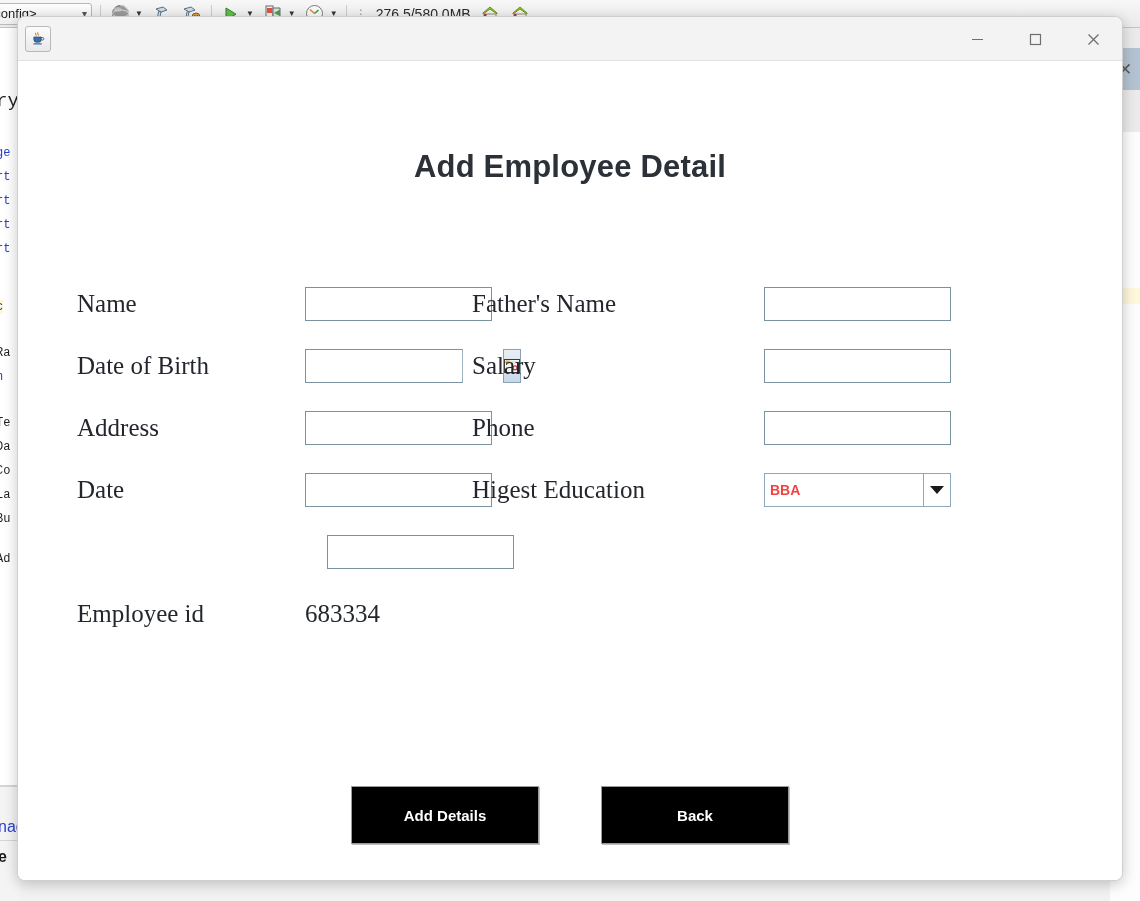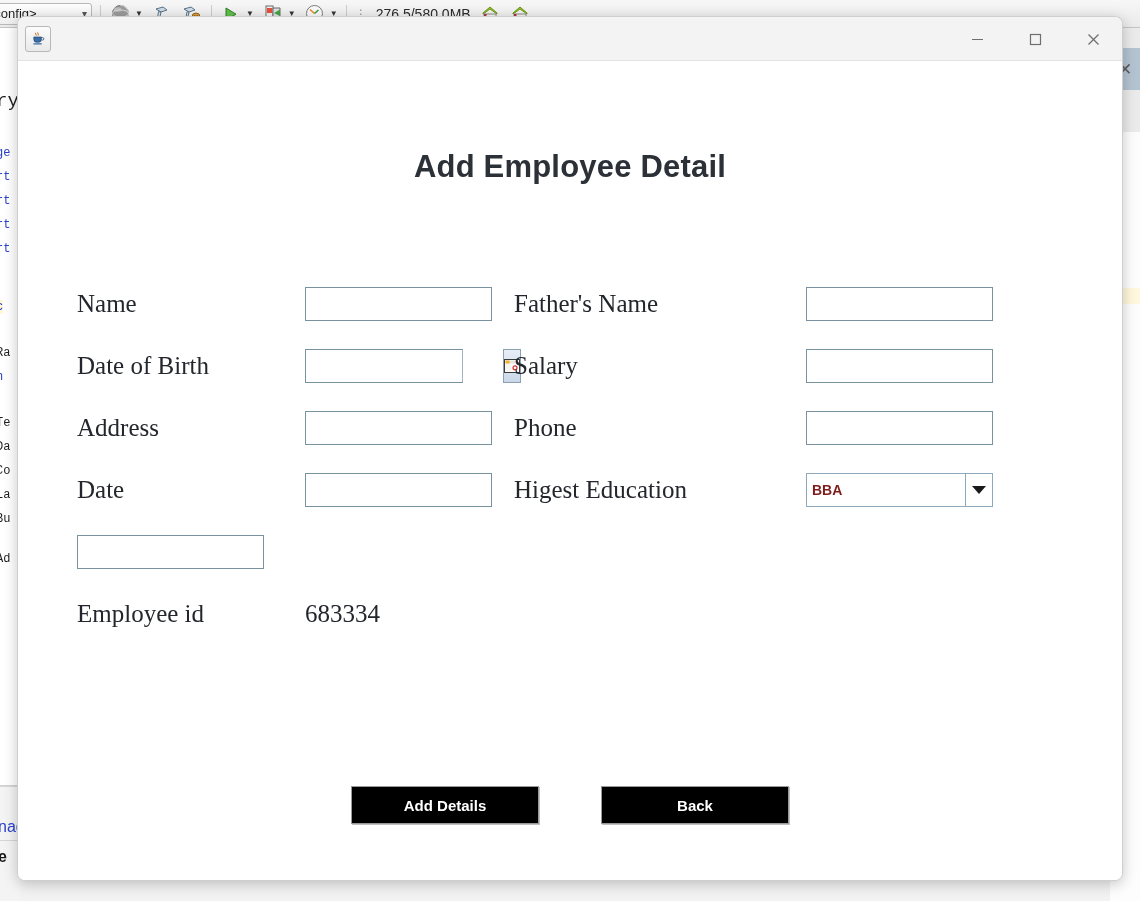--- a/index.html
+++ b/index.html
@@ -135,21 +135,21 @@
   }
 
   
   .form-grid {
     position: absolute;
     left: 59px; top: 212px; width: 940px;
   }
   .frow { display: flex; align-items: center; height: 62px; }
   .col { display: flex; align-items: center; gap: 40px; }
   .col-l { width: 437px; }
-  .col-r { width: 437px; }
+  .col-r { width: 437px; justify-content: flex-end; }
   .flabel {
     font-family: "Liberation Serif", serif;
     font-size: 25px;
     color: #23262c;
     width: 188px;
     flex: none;
   }
   .flabel.wide { width: 252px; }
 
   .ftext {
@@ -174,21 +174,21 @@
   .cal-ico { width: 16px; height: 14px; display: block; }
 
   .combo { display: flex; align-items: stretch; }
   .combo-text {
     width: 160px; height: 34px;
     border: 1px solid #8fa9bc;
     background: #ffffff;
     font-family: "Liberation Sans", sans-serif;
     font-weight: bold;
     font-size: 14px;
-    color: #7f1d1d;
+    color: #ef4444;
     padding: 0 5px;
     outline: none;
   }
   .combo-btn {
     width: 27px; height: 34px;
     border: 1px solid #8fa9bc; border-left: none;
     background: #ffffff;
     display: flex; align-items: center; justify-content: center;
   }
   .combo-btn .tri {
@@ -203,21 +203,21 @@
     font-size: 25px;
     color: #23262c;
   }
 
   
   .btn-row {
     position: absolute; left: 0; right: 0; top: 725px;
     display: flex; justify-content: center; gap: 62px;
   }
   .blk-btn {
-    width: 188px; height: 38px;
+    width: 188px; height: 58px;
     background: #000000;
     border: 1px solid #9a9a9a;
     color: #ffffff;
     font-family: "Liberation Sans", sans-serif;
     font-weight: bold;
     font-size: 15px;
     display: flex; align-items: center; justify-content: center;
     cursor: pointer;
     box-shadow: 1px 1px 0 rgba(0,0,0,0.25);
   }

